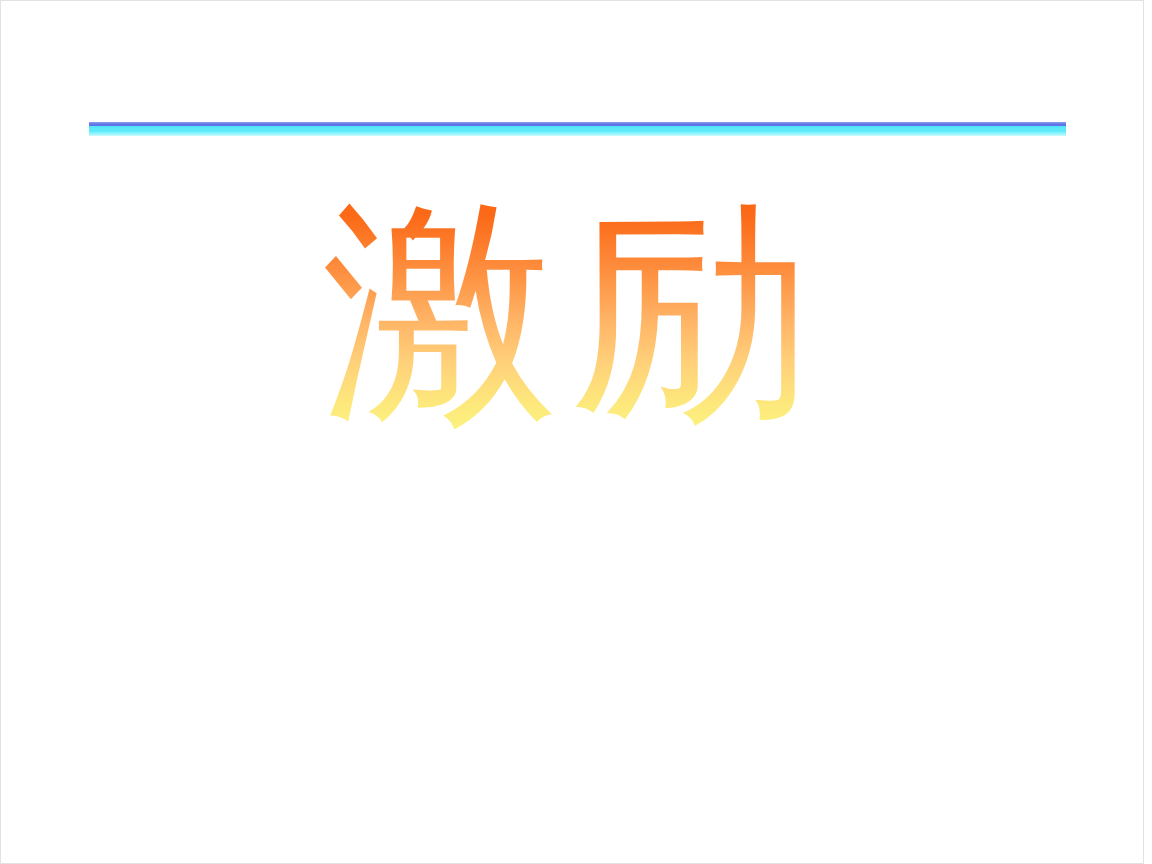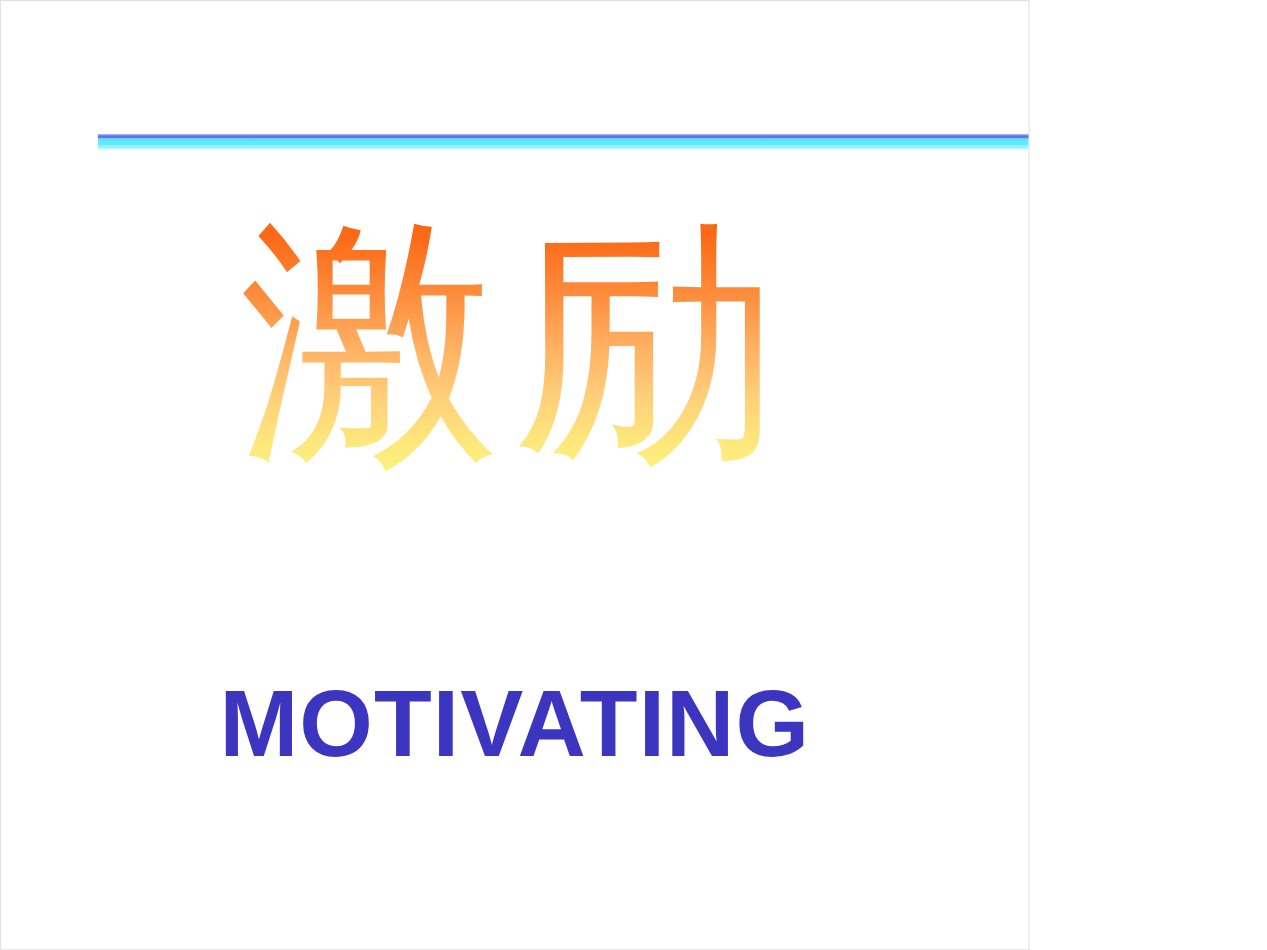--- a/index.html
+++ b/index.html
@@ -8,21 +8,21 @@
     padding: 0;
     background: #ffffff;
   }
 
   body {
     font-family: "Liberation Sans", sans-serif;
   }
 
   #slide {
     position: relative;
-    width: 936px;
+    width: 1144px;
     height: 864px;
     background: #ffffff;
     border: 1px solid #e2e2e2;
     box-sizing: border-box;
     overflow: hidden;
   }
 
   
   .divider-wrap {
     position: absolute;
@@ -104,15 +104,14 @@
 <div id="slide">
 
   <div class="divider-wrap">
     <div class="divider-line divider-top"></div>
     <div class="divider-line divider-mid"></div>
     <div class="divider-line divider-bot"></div>
   </div>
 
   <div class="cjk-title">激励</div>
 
-  <div class="en-subtitle">MOTIVATING</div>
 
 </div>
 
 </body></html>

